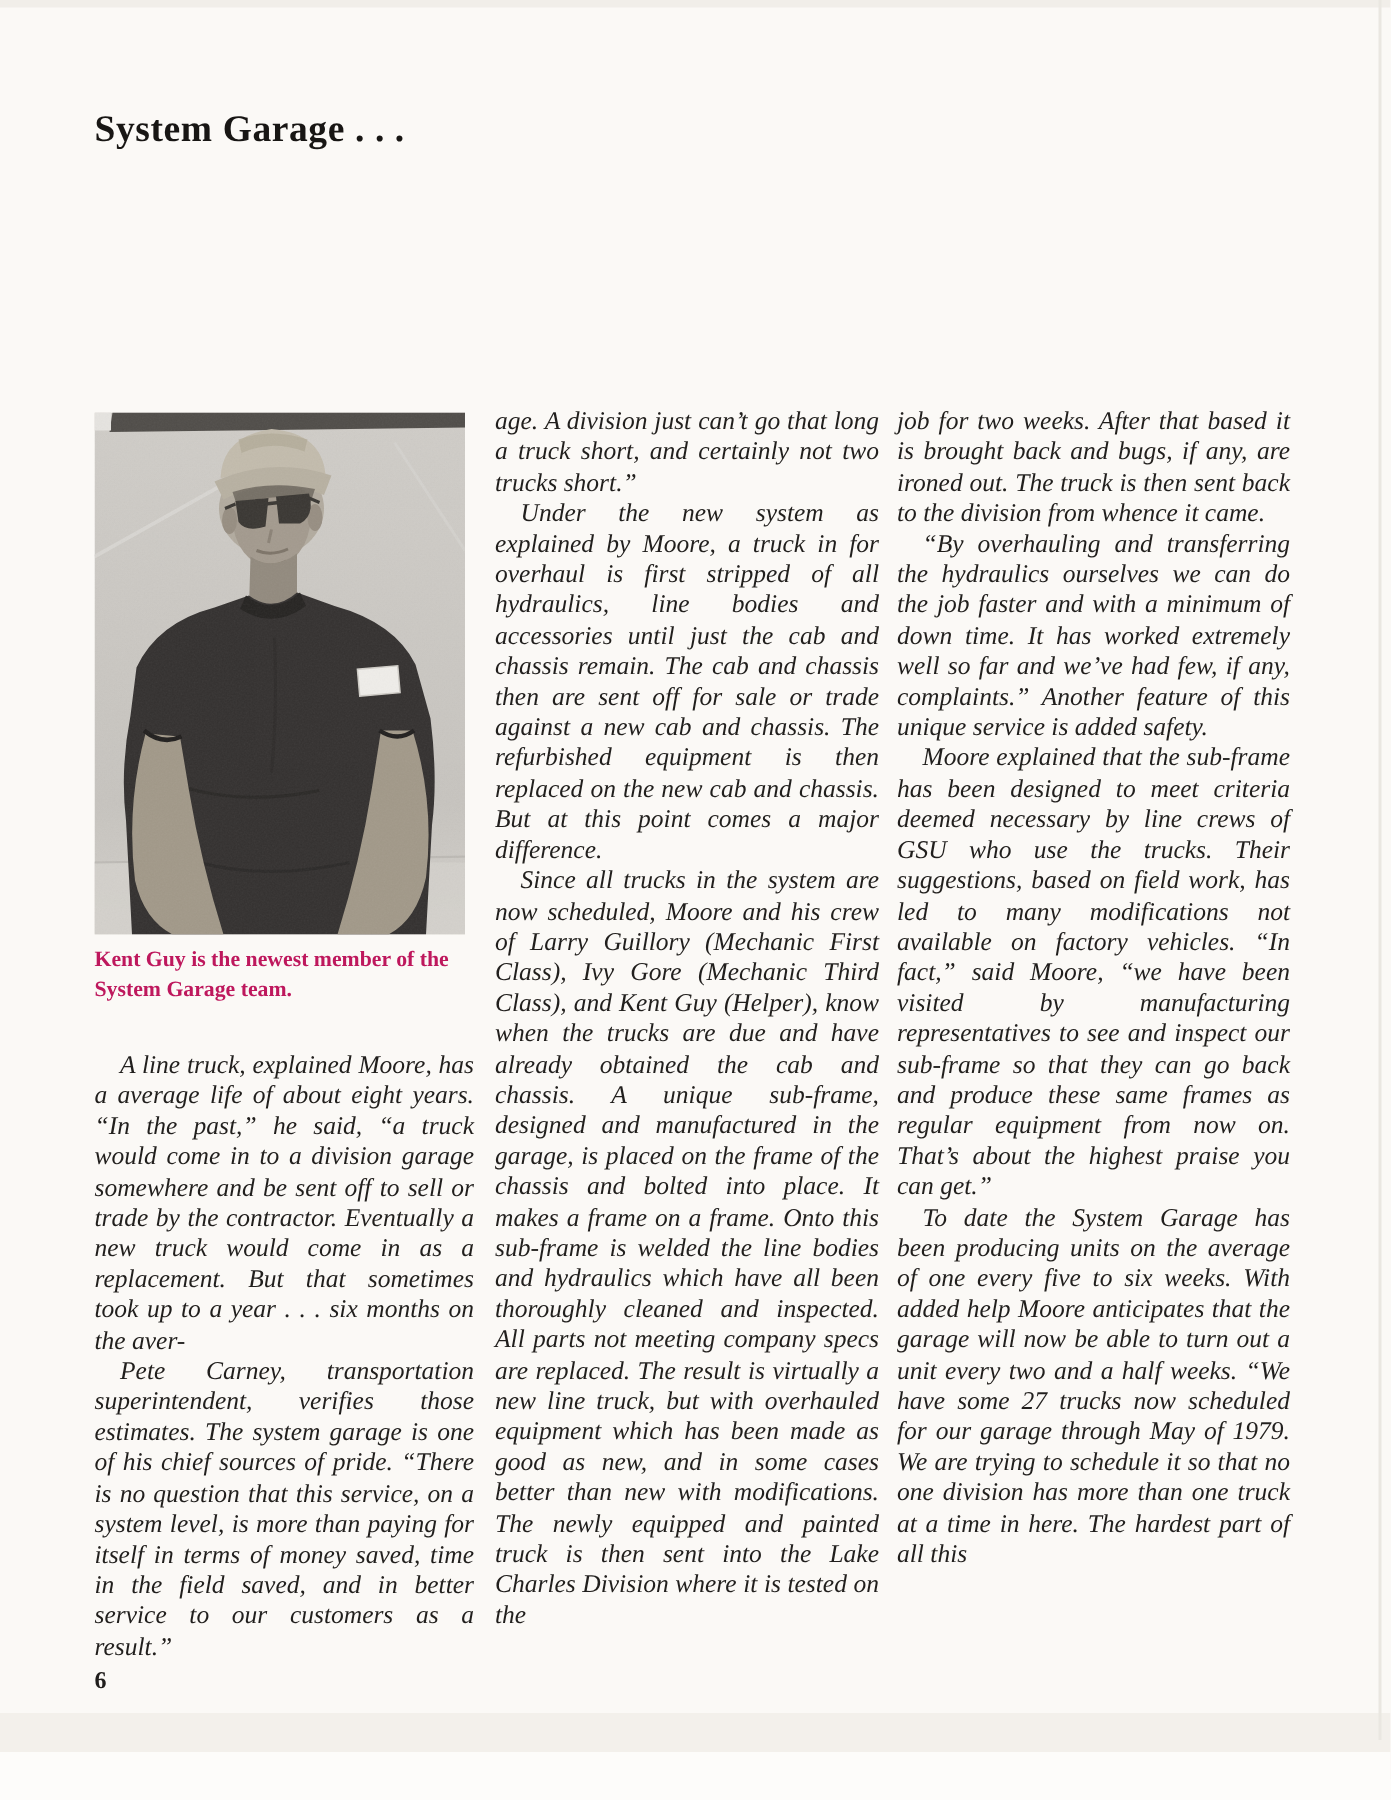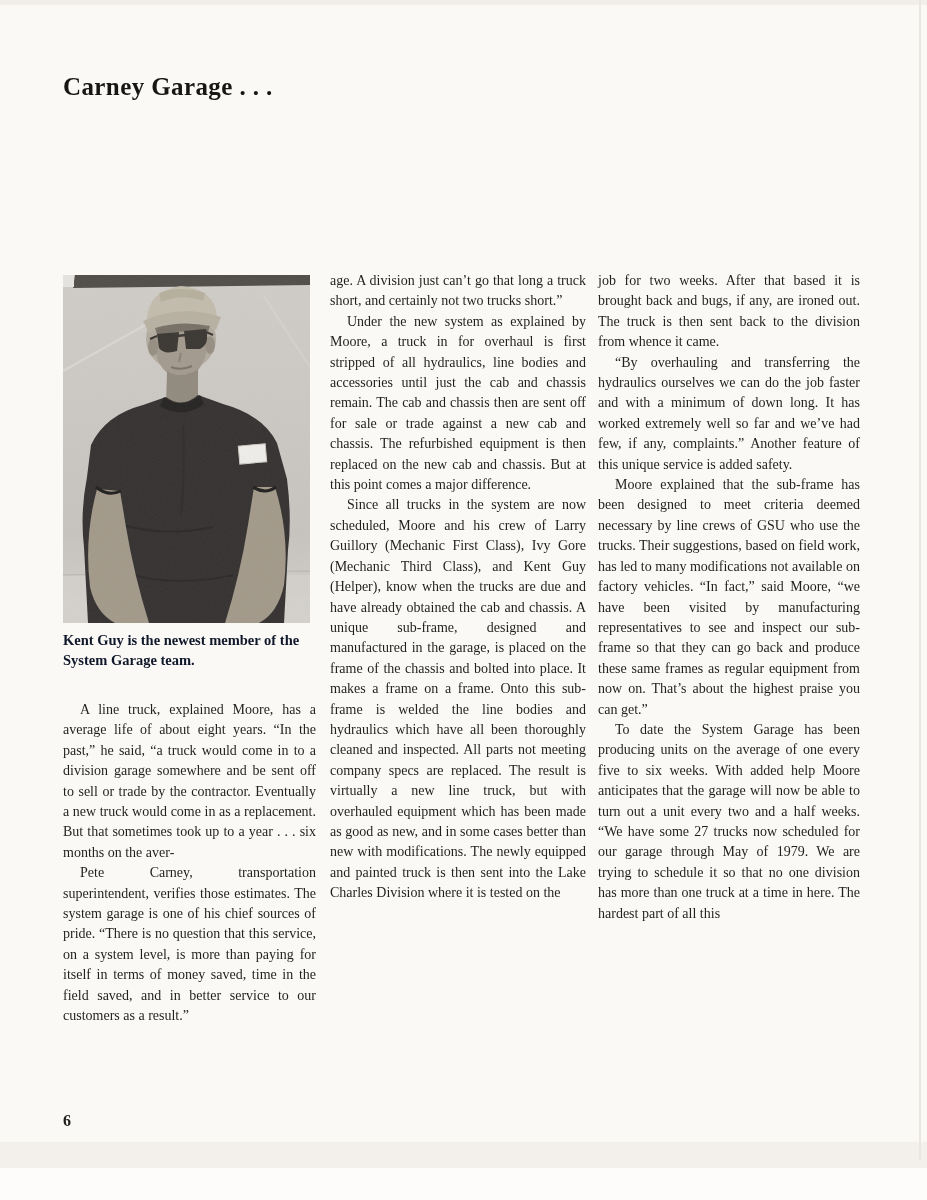--- a/index.html
+++ b/index.html
@@ -20,29 +20,30 @@
     font-size:25px;font-weight:bold;letter-spacing:.4px;color:#181614;
   }
 
   figure.photo{
     position:absolute;left:63px;top:275px;width:247px;height:348px;margin:0;
   }
   figure.photo svg{display:block;width:247px;height:348px;}
 
   .photo-caption{
     position:absolute;left:63px;top:631px;width:264px;
-    font-size:14.5px;font-weight:bold;line-height:19.5px;color:#0f172a;
+    font-size:14.5px;font-weight:bold;line-height:19.5px;color:#be185d;
     text-align:left;
   }
 
   .col{
     position:absolute;
-    font-size:14px;line-height:20.4px;
+    font-size:17px;line-height:20.4px;
     text-align:justify;text-justify:inter-word;
     color:#211f1d;
+    font-style:italic;
   }
   .col p{margin:0;}
   .col p.indent{text-indent:17px;}
 
   #col-left{left:63px;top:700px;width:253px;}
   #col-mid{left:330px;top:271px;width:256px;}
   #col-right{left:598px;top:271px;width:262px;}
 
   .page-number{
     position:absolute;left:63px;top:1112px;
@@ -50,21 +51,21 @@
   }
 </style>
 </head>
 <body>
 
 <div class="edge-top"></div>
 <div class="edge-bottom"></div>
 <div class="edge-bottom-light"></div>
 <div class="edge-right"></div>
 
-<h1 class="page-title">Carney Garage . . .</h1>
+<h1 class="page-title">System Garage . . .</h1>
 
 <figure class="photo">
   <svg viewBox="0 0 247 348" role="img">
     <defs>
       <linearGradient id="bgGrad" x1="0" y1="0" x2="0" y2="1">
         <stop offset="0" stop-color="#d0cdc8"></stop>
         <stop offset="0.75" stop-color="#c7c4bf"></stop>
         <stop offset="1" stop-color="#d3d0cb"></stop>
       </linearGradient>
       <filter id="grain">
@@ -139,18 +140,18 @@
 </div>
 
 <div class="col" id="col-mid">
   <p>age. A division just can’t go that long a truck short, and certainly not two trucks short.”</p>
   <p class="indent">Under the new system as explained by Moore, a truck in for overhaul is first stripped of all hydraulics, line bodies and accessories until just the cab and chassis remain. The cab and chassis then are sent off for sale or trade against a new cab and chassis. The refurbished equipment is then replaced on the new cab and chassis. But at this point comes a major difference.</p>
   <p class="indent">Since all trucks in the system are now scheduled, Moore and his crew of Larry Guillory (Mechanic First Class), Ivy Gore (Mechanic Third Class), and Kent Guy (Helper), know when the trucks are due and have already obtained the cab and chassis. A unique sub-frame, designed and manufactured in the garage, is placed on the frame of the chassis and bolted into place. It makes a frame on a frame. Onto this sub-frame is welded the line bodies and hydraulics which have all been thoroughly cleaned and inspected. All parts not meeting company specs are replaced. The result is virtually a new line truck, but with overhauled equipment which has been made as good as new, and in some cases better than new with modifications. The newly equipped and painted truck is then sent into the Lake Charles Division where it is tested on the</p>
 </div>
 
 <div class="col" id="col-right">
   <p>job for two weeks. After that based it is brought back and bugs, if any, are ironed out. The truck is then sent back to the division from whence it came.</p>
-  <p class="indent">“By overhauling and transferring the hydraulics ourselves we can do the job faster and with a minimum of down long. It has worked extremely well so far and we’ve had few, if any, complaints.” Another feature of this unique service is added safety.</p>
+  <p class="indent">“By overhauling and transferring the hydraulics ourselves we can do the job faster and with a minimum of down time. It has worked extremely well so far and we’ve had few, if any, complaints.” Another feature of this unique service is added safety.</p>
   <p class="indent">Moore explained that the sub-frame has been designed to meet criteria deemed necessary by line crews of GSU who use the trucks. Their suggestions, based on field work, has led to many modifications not available on factory vehicles. “In fact,” said Moore, “we have been visited by manufacturing representatives to see and inspect our sub-frame so that they can go back and produce these same frames as regular equipment from now on. That’s about the highest praise you can get.”</p>
   <p class="indent">To date the System Garage has been producing units on the average of one every five to six weeks. With added help Moore anticipates that the garage will now be able to turn out a unit every two and a half weeks. “We have some 27 trucks now scheduled for our garage through May of 1979. We are trying to schedule it so that no one division has more than one truck at a time in here. The hardest part of all this</p>
 </div>
 
 <div class="page-number">6</div>
 
 </body></html>

